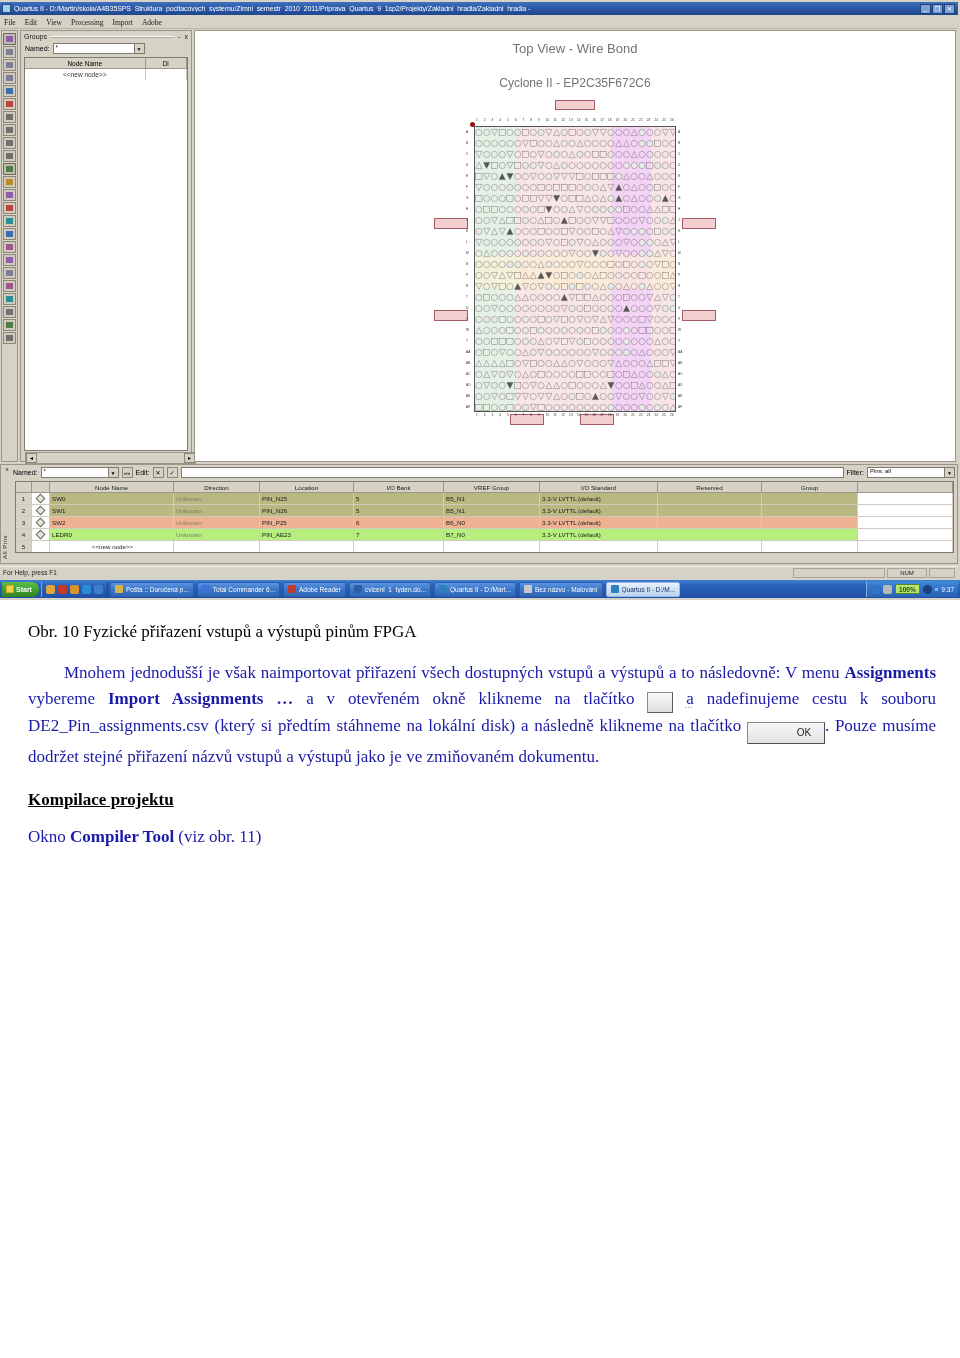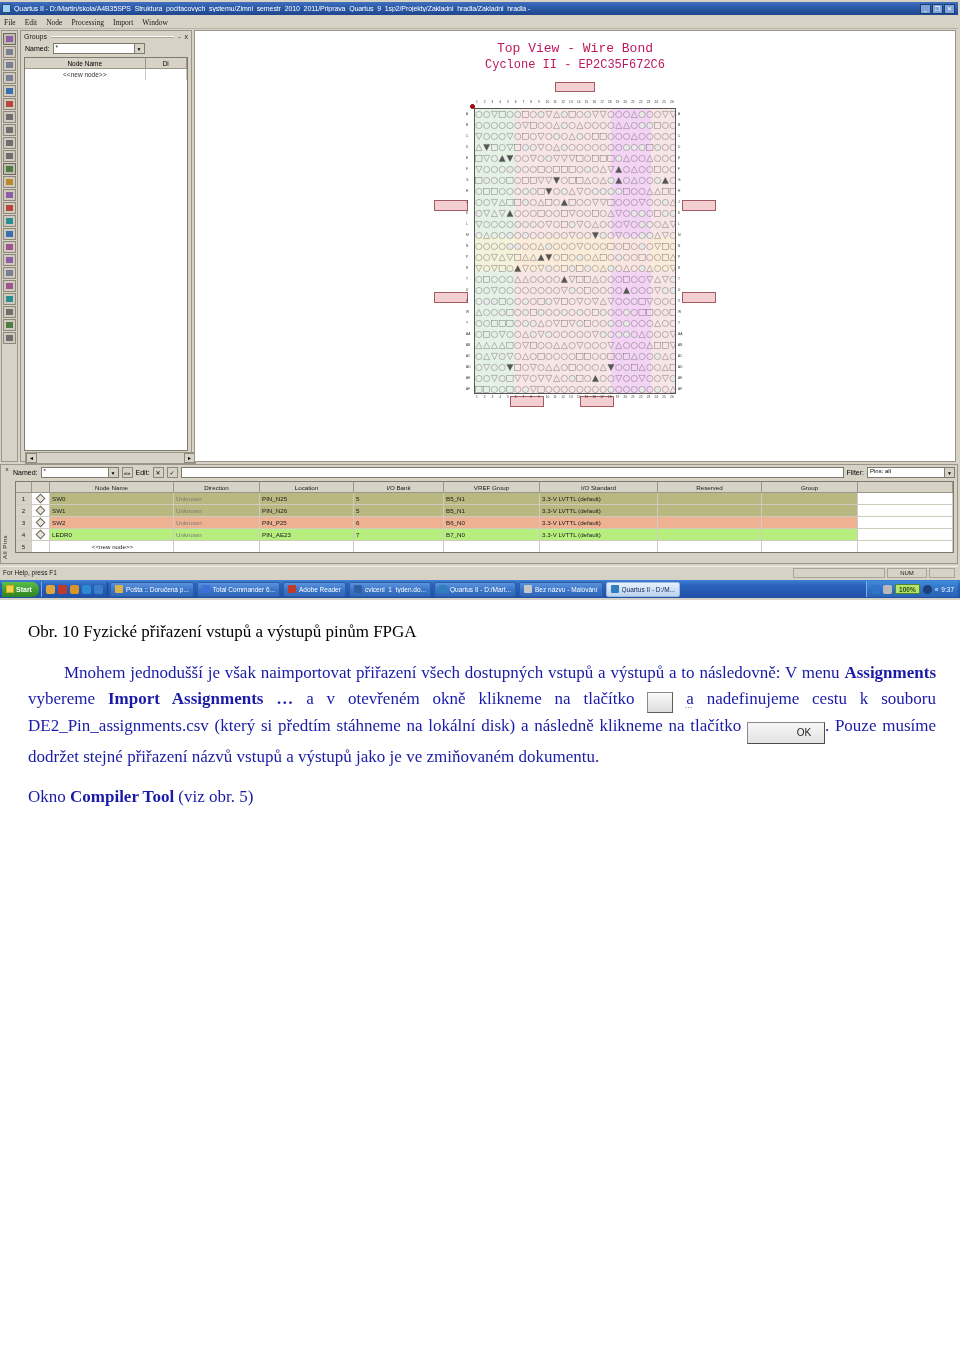--- a/index.html
+++ b/index.html
@@ -72,23 +72,23 @@
   .gp-hscroll { position:absolute; left:0; bottom:-14px; width:171px; height:12px; background:#d6d2c6;
     border:1px solid #9c968a; display:flex; align-items:center; justify-content:space-between; }
   .sb-btn { width:11px; height:10px; background:#d6d2c6; border:1px solid #8e887c; font-size:5px;
     display:flex; align-items:center; justify-content:center; font-family:"Liberation Sans", sans-serif;}
 
   
   .chipview {
     position:absolute; left:194px; top:30px; width:762px; height:432px;
     background:#ffffff; border:1px solid #9c968a; overflow:hidden;
   }
-  .chip-title { text-align:center; font-family:Liberation Mono, monospace; color:#be185d; }
+  .chip-title { text-align:center; font-family:Liberation Sans, sans-serif; color:#737373; }
   .chip-title .l1 { font-size:13px; margin-top:10px; }
-  .chip-title .l2 { font-size:12px; margin-top:2px; }
+  .chip-title .l2 { font-size:12px; margin-top:20px; }
 
   .pkg-wrap { position:relative; width:100%; height:340px; margin-top:6px; }
   .pkg { position:absolute; left:50%; transform:translateX(-50%); top:18px;
          width:230px; height:310px; }
   .pkg-grid { position:absolute; left:14px; top:12px; width:202px; height:286px;
     border:1px solid #555; background:#fff; overflow:hidden; }
   .rowlab, .collab {
     position:absolute; font-family:"Liberation Sans", sans-serif; font-size:3.2px; color:#333;
   }
   .pinsvg { position:absolute; left:0; top:0; }
@@ -187,24 +187,24 @@
     <span class="tb-btns">
       <span class="tb-btn">_</span>
       <span class="tb-btn">❐</span>
       <span class="tb-btn">✕</span>
     </span>
   </div>
 
   <div class="menubar">
     <span>File</span>
     <span>Edit</span>
-    <span>Node</span>
+    <span>View</span>
     <span>Processing</span>
     <span>Import</span>
-    <span>Window</span>
+    <span>Adobe</span>
   </div>
 
   <div class="lefttoolbar">
     <span class="ltb sel c1">
         <i></i>
       </span>
     <span class="ltb">
         <i></i>
       </span>
     <span class="ltb">
@@ -1303,18 +1303,19 @@
 </div>
 
 <div class="doc">
 
   <div class="fig-cap">Obr. 10 Fyzické přiřazení vstupů a výstupů pinům FPGA</div>
 
   <div class="para indent">
     <span>Mnohem jednodušší je však naimportovat přiřazení všech dostupných vstupů a výstupů a to následovně: V menu </span><span class="b">Assignments</span><span> vybereme </span><span class="b">Import Assignments …</span><span> a v otevřeném okně klikneme na tlačítko </span><span class="inline-btn">…</span><span> a nadefinujeme cestu k souboru DE2_Pin_assignments.csv (který si předtím stáhneme na lokální disk) a následně klikneme na tlačítko </span><span class="inline-ok">OK</span><span>. Pouze musíme dodržet stejné přiřazení názvů vstupů a výstupů jako je ve zmiňovaném dokumentu.</span>
   </div>
 
+  <div class="sec-head">Kompilace projektu</div>
 
 
   <div class="para" style="margin-top:14px">
-    <span>Okno </span><span class="b">Compiler Tool</span><span> (viz obr. 5)</span>
+    <span>Okno </span><span class="b">Compiler Tool</span><span> (viz obr. 11)</span>
   </div>
 </div>
 
 </body></html>

